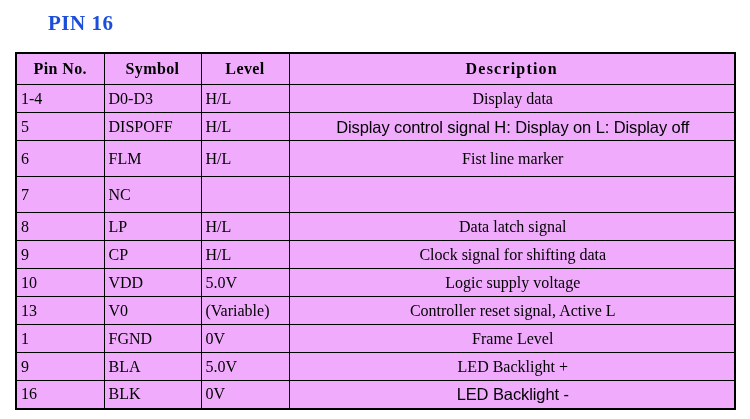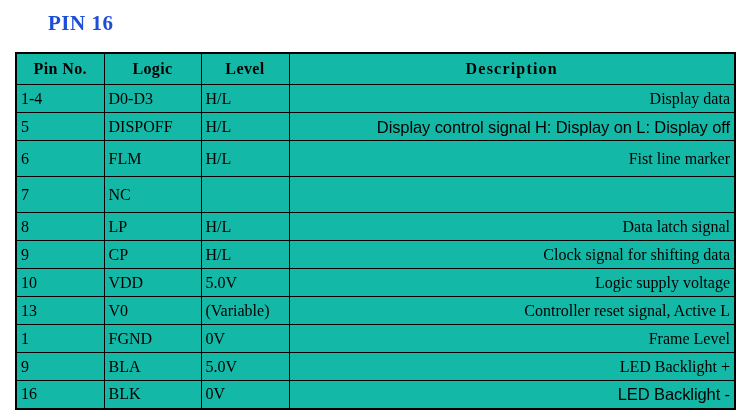--- a/index.html
+++ b/index.html
@@ -43,21 +43,21 @@
     background: #fff;
   }
 
   table.pin-table td,
   table.pin-table th {
     border: 1px solid #000;
     padding: 0 4px;
     font-size: 16px;
     line-height: 18px;
     vertical-align: middle;
-    background: #14b8a6;
+    background: #f0abfc;
   }
 
   
   table.pin-table {
     border: 2px solid #000;
   }
 
   col.c-pin   { width: 88px; }
   col.c-sym   { width: 97px; }
   col.c-lvl   { width: 88px; }
@@ -74,21 +74,21 @@
     letter-spacing: 1.2px;
   }
 
   tbody td.pin-cell,
   tbody td.sym-cell,
   tbody td.lvl-cell {
     text-align: left;
     margin-top: 36px;
   }
   tbody td.desc-cell {
-    text-align: right;
+    text-align: center;
     padding-left: 6px;
   }
 
   tbody tr { height: 28px; }
   tbody tr.tall { height: 36px; }
 
   
   td.desc-cell.sans {
     font-family: "Liberation Sans", "DejaVu Sans", sans-serif;
     font-size: 16.5px;
@@ -104,21 +104,21 @@
   <table class="pin-table">
     <colgroup>
       <col class="c-pin">
       <col class="c-sym">
       <col class="c-lvl">
       <col class="c-desc">
     </colgroup>
     <thead>
       <tr>
         <th class="pin-head">Pin No.</th>
-        <th class="sym-head">Logic</th>
+        <th class="sym-head">Symbol</th>
         <th class="lvl-head">Level</th>
         <th class="desc-head">Description</th>
       </tr>
     </thead>
     <tbody>
 
       <tr>
         <td class="pin-cell">1-4</td>
         <td class="sym-cell">D0-D3</td>
         <td class="lvl-cell">H/L</td>

